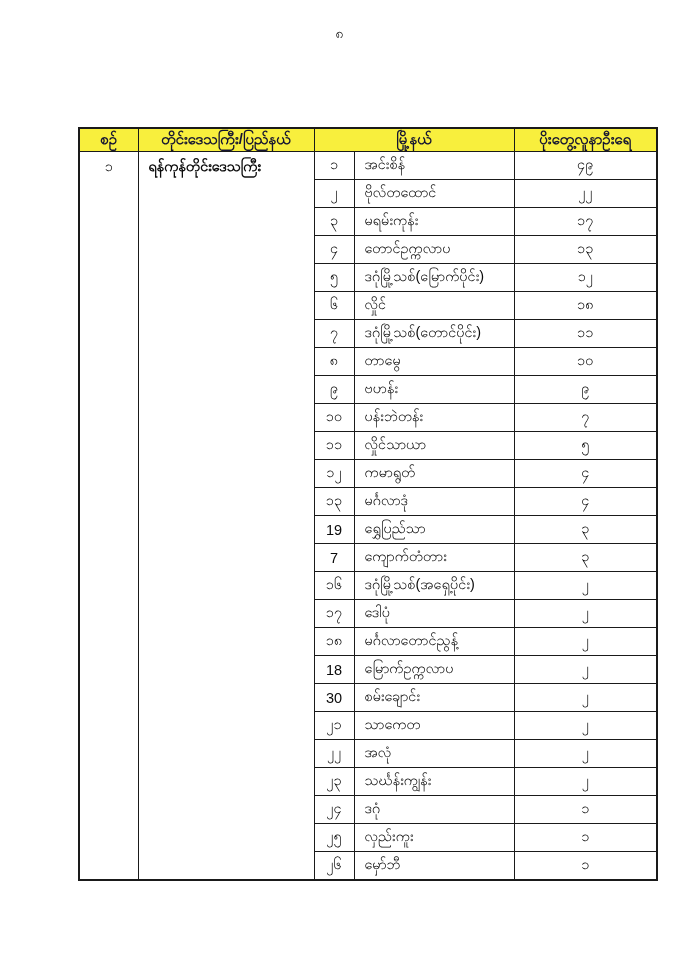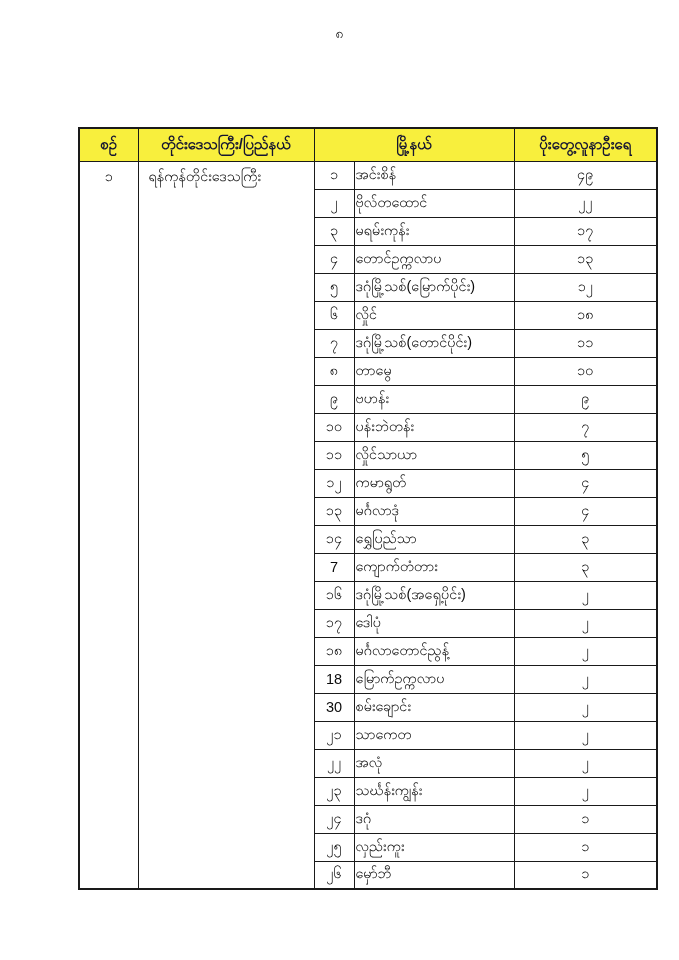--- a/index.html
+++ b/index.html
@@ -58,43 +58,44 @@
   .covid-table col.c-region   { width: 176px; }
   .covid-table col.c-twp-no   { width: 40px; }
   .covid-table col.c-twp-name { width: 160px; }
   .covid-table col.c-cases    { width: 143px; }
   .covid-table th {
     background: var(--header-bg);
     color: var(--header-text);
     font-weight: bold;
     font-size: 15px;
     text-align: center;
-    height: 33px;
+    height: 23px;
     border: 1.5px solid var(--border);
   }
   .covid-table td {
     border: 1px solid var(--border);
     font-size: 14.5px;
     height: 28px;
     vertical-align: middle;
     overflow: hidden;
     white-space: nowrap;
   }
   .covid-table td.serial-cell {
     vertical-align: top;
     text-align: center;
     padding-top: 5px;
   }
   .covid-table td.region-cell {
     vertical-align: top;
     text-align: left;
     padding: 5px 4px 0 10px;
+    font-weight: bold;
   }
   .covid-table td.twp-no-cell { text-align: center; }
-  .covid-table td.twp-name-cell { text-align: left; padding-left: 1px; }
+  .covid-table td.twp-name-cell { text-align: left; padding-left: 10px; }
   .covid-table td.cases-cell { text-align: center; margin-top: 16px; }
 </style>
 </head>
 <body>
 
 <div class="page">
 
   <div class="page-number">၈</div>
 
   <div class="doc-title">
@@ -180,21 +181,21 @@
           <td class="twp-no-cell">၁၂</td>
           <td class="twp-name-cell">ကမာရွတ်</td>
           <td class="cases-cell">၄</td>
         </tr>
         <tr>
           <td class="twp-no-cell">၁၃</td>
           <td class="twp-name-cell">မင်္ဂလာဒုံ</td>
           <td class="cases-cell">၄</td>
         </tr>
         <tr>
-          <td class="twp-no-cell">၁၄</td>
+          <td class="twp-no-cell">19</td>
           <td class="twp-name-cell">ရွှေပြည်သာ</td>
           <td class="cases-cell">၃</td>
         </tr>
         <tr>
           <td class="twp-no-cell">7</td>
           <td class="twp-name-cell">ကျောက်တံတား</td>
           <td class="cases-cell">၃</td>
         </tr>
         <tr>
           <td class="twp-no-cell">၁၆</td>

